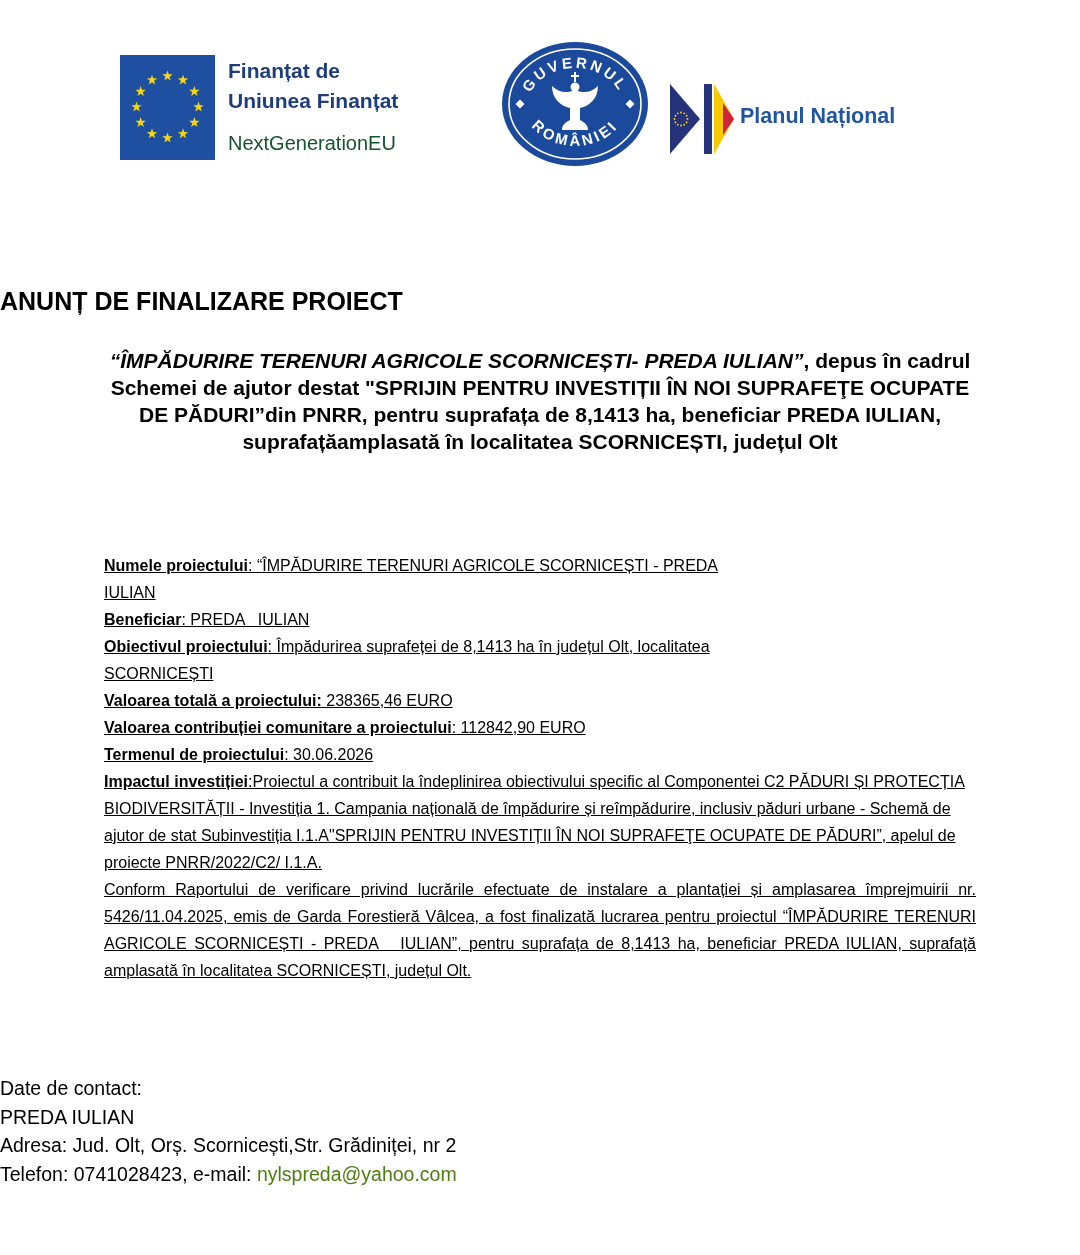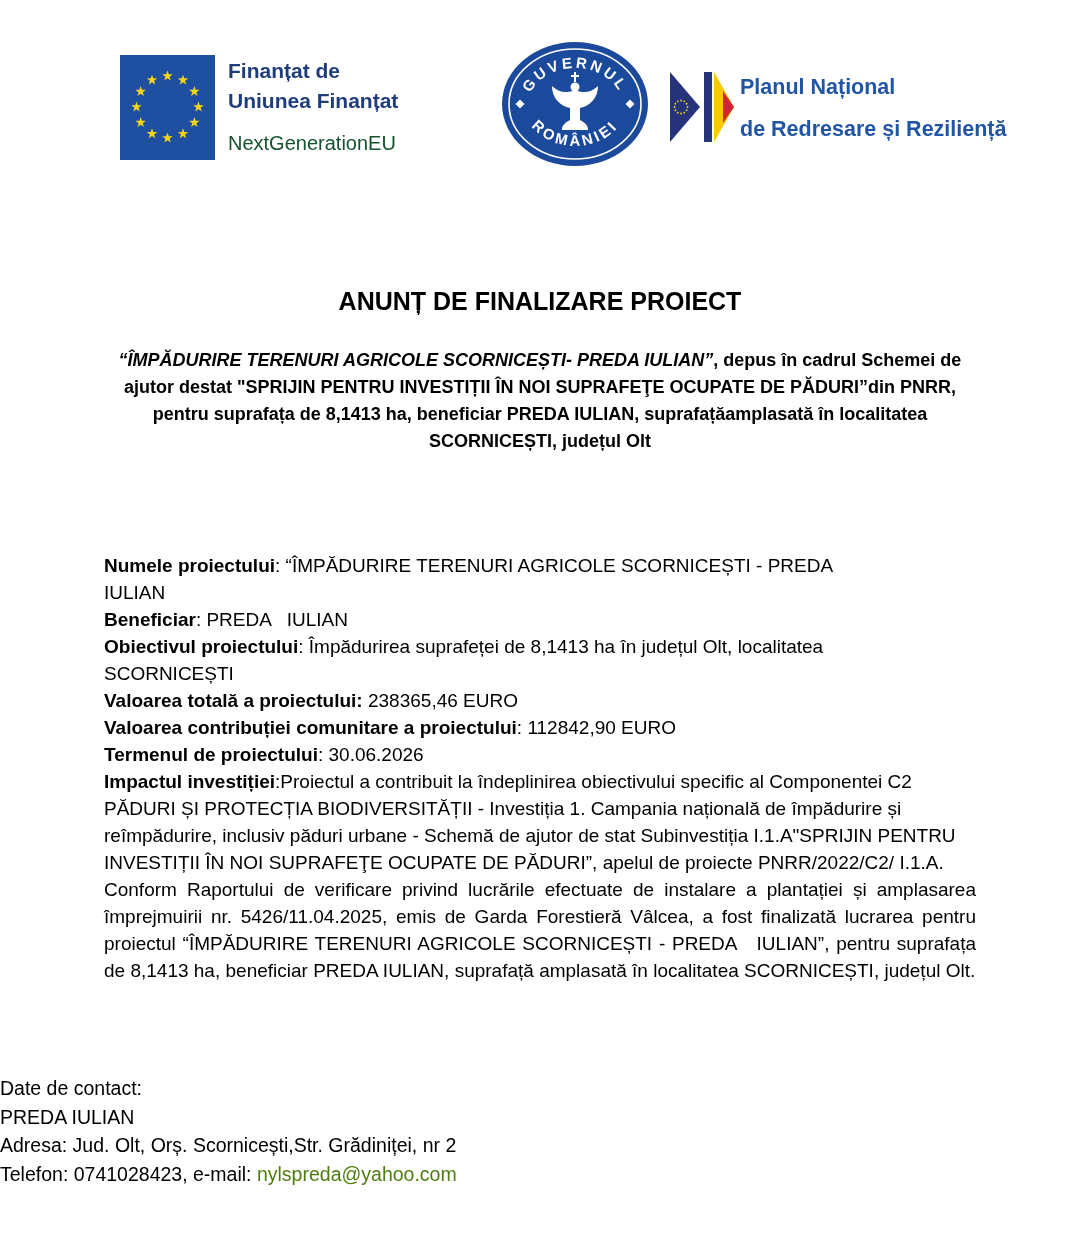--- a/index.html
+++ b/index.html
@@ -19,49 +19,49 @@
 
   .eu-block { position: absolute; left: 120px; top: 55px; display: flex; }
   .eu-text { margin-left: 13px; padding-top: 1px; }
   .eu-text .l1, .eu-text .l2 {
     font-weight: bold; color: #1f3d7a; font-size: 21px; line-height: 30px;
   }
   .eu-text .l3 { color: #14532d; font-size: 20px; line-height: 26px; margin-top: 14px; }
 
   .gov-logo { position: absolute; left: 500px; top: 40px; }
 
-  .pnrr-block { position: absolute; left: 670px; top: 72px; display: flex; align-items: flex-start; }
+  .pnrr-block { position: absolute; left: 670px; top: 84px; display: flex; align-items: center; }
   .pnrr-text {
     margin-left: 6px; margin-top: -6px;
     color: #2155a4; font-size: 21.5px; font-weight: 600; line-height: 42px;
     white-space: nowrap;
   }
 
   
   .doc-title {
     margin-top: 86px;
-    text-align: center;
     font-weight: bold;
     font-size: 25px;
     line-height: 30px;
   }
   .doc-subtitle {
     margin: 31px 104px 0;
     text-align: center;
     font-weight: bold;
-    font-size: 18px;
+    font-size: 21px;
     line-height: 27px;
   }
   .doc-subtitle em { font-style: italic; }
 
   
   .body-text {
     margin: 97px 104px 0;
-    font-size: 19px;
+    font-size: 16px;
     line-height: 27px;
+    text-decoration: underline;
   }
   .body-text p { margin: 0; }
   .body-text p.justify { text-align: justify; }
 
   
   .footer {
     margin-top: 90px;
     text-align: left;
     font-size: 19.5px;
     line-height: 28.5px;
@@ -149,21 +149,20 @@
             <circle cx="4.5" cy="35" r="0.9"></circle>
           <circle cx="5.37" cy="31.75" r="0.9"></circle>
             <circle cx="7.75" cy="29.37" r="0.9"></circle>
         </g>
         <rect x="34" y="0" width="8" height="70" fill="#26337b"></rect>
         <polygon points="44,0 44,70 64,35" fill="#f8c900"></polygon>
         <polygon points="53,19 53,51 64,35" fill="#d2233c"></polygon>
       </svg>
       <div class="pnrr-text">
         <div>Planul Național</div>
-        <div>de Redresare și Reziliență</div>
       </div>
     </div>
 
   </div>
 
   <div class="doc-title">ANUNȚ DE FINALIZARE PROIECT</div>
 
   <div class="doc-subtitle"><em>“ÎMPĂDURIRE TERENURI AGRICOLE SCORNICEȘTI- PREDA IULIAN”</em><span>, depus în cadrul Schemei de ajutor destat "SPRIJIN PENTRU INVESTIȚII ÎN NOI SUPRAFEŢE OCUPATE DE PĂDURI”din PNRR, pentru suprafața de 8,1413 ha, beneficiar PREDA IULIAN, suprafațăamplasată în localitatea SCORNICEȘTI, județul Olt</span></div>
 
   <div class="body-text">

